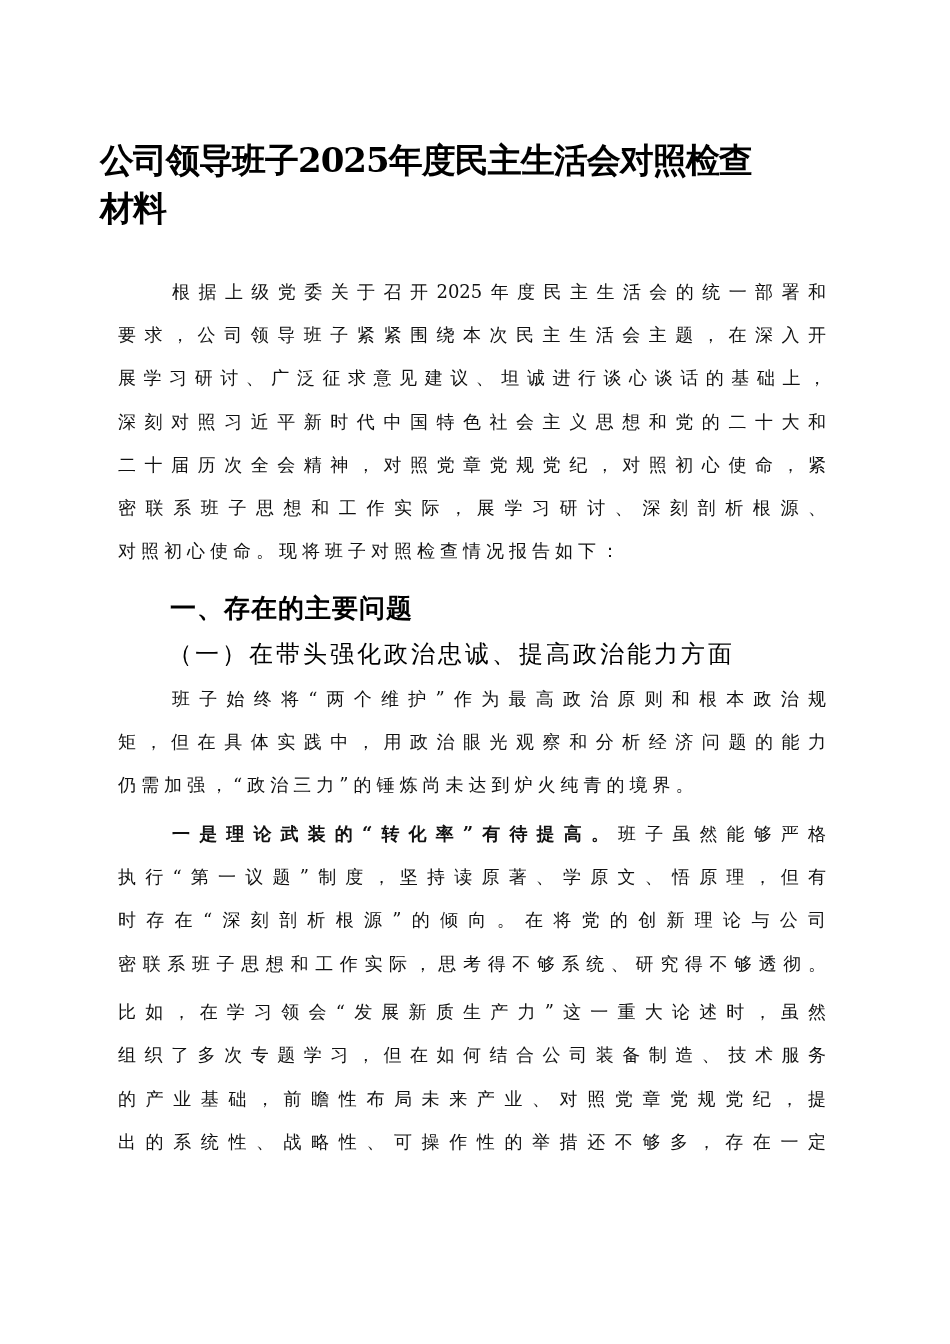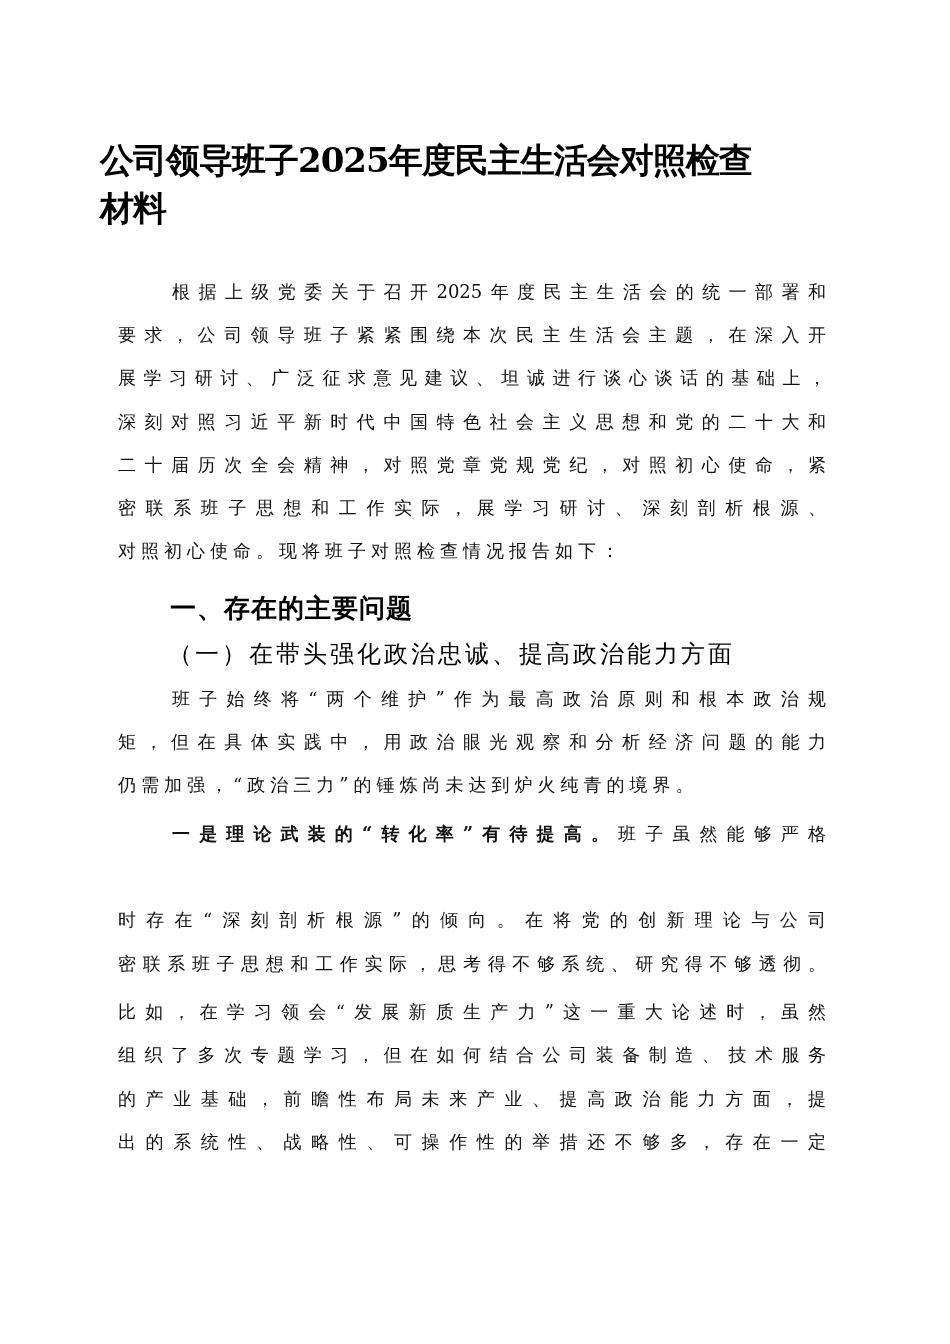--- a/index.html
+++ b/index.html
@@ -88,20 +88,21 @@
   <div class="h1" style="top:587px;">一、存在的主要问题</div>
   <div class="h2" style="top:633px;">（一）在带头强化政治忠诚、提高政治能力方面</div>
 
   <div class="line indent" style="top:677px;">班子始终将“两个维护”作为最高政治原则和根本政治规</div>
   <div class="line" style="top:720px;">矩，但在具体实践中，用政治眼光观察和分析经济问题的能力</div>
   <div class="line last" style="top:763px;">仍需加强，“政治三力”的锤炼尚未达到炉火纯青的境界。</div>
 
   <div class="line indent" style="top:812px;">
     <span class="bold-lead">一是理论武装的“转化率”有待提高。</span><span>班子虽然能够严格</span>
   </div>
+  <div class="line" style="top:855px;">执行“第一议题”制度，坚持读原著、学原文、悟原理，但有</div>
   <div class="line" style="top:898px;">时存在“深刻剖析根源”的倾向。在将党的创新理论与公司</div>
   <div class="line" style="top:942px;">密联系班子思想和工作实际，思考得不够系统、研究得不够透彻。</div>
   <div class="line" style="top:990px;">比如，在学习领会“发展新质生产力”这一重大论述时，虽然</div>
   <div class="line" style="top:1033px;">组织了多次专题学习，但在如何结合公司装备制造、技术服务</div>
-  <div class="line" style="top:1077px;">的产业基础，前瞻性布局未来产业、提高政治能力方面，提</div>
+  <div class="line" style="top:1077px;">的产业基础，前瞻性布局未来产业、对照党章党规党纪，提</div>
   <div class="line" style="top:1120px;">出的系统性、战略性、可操作性的举措还不够多，存在一定</div>
 
 </div>
 
 </body></html>

